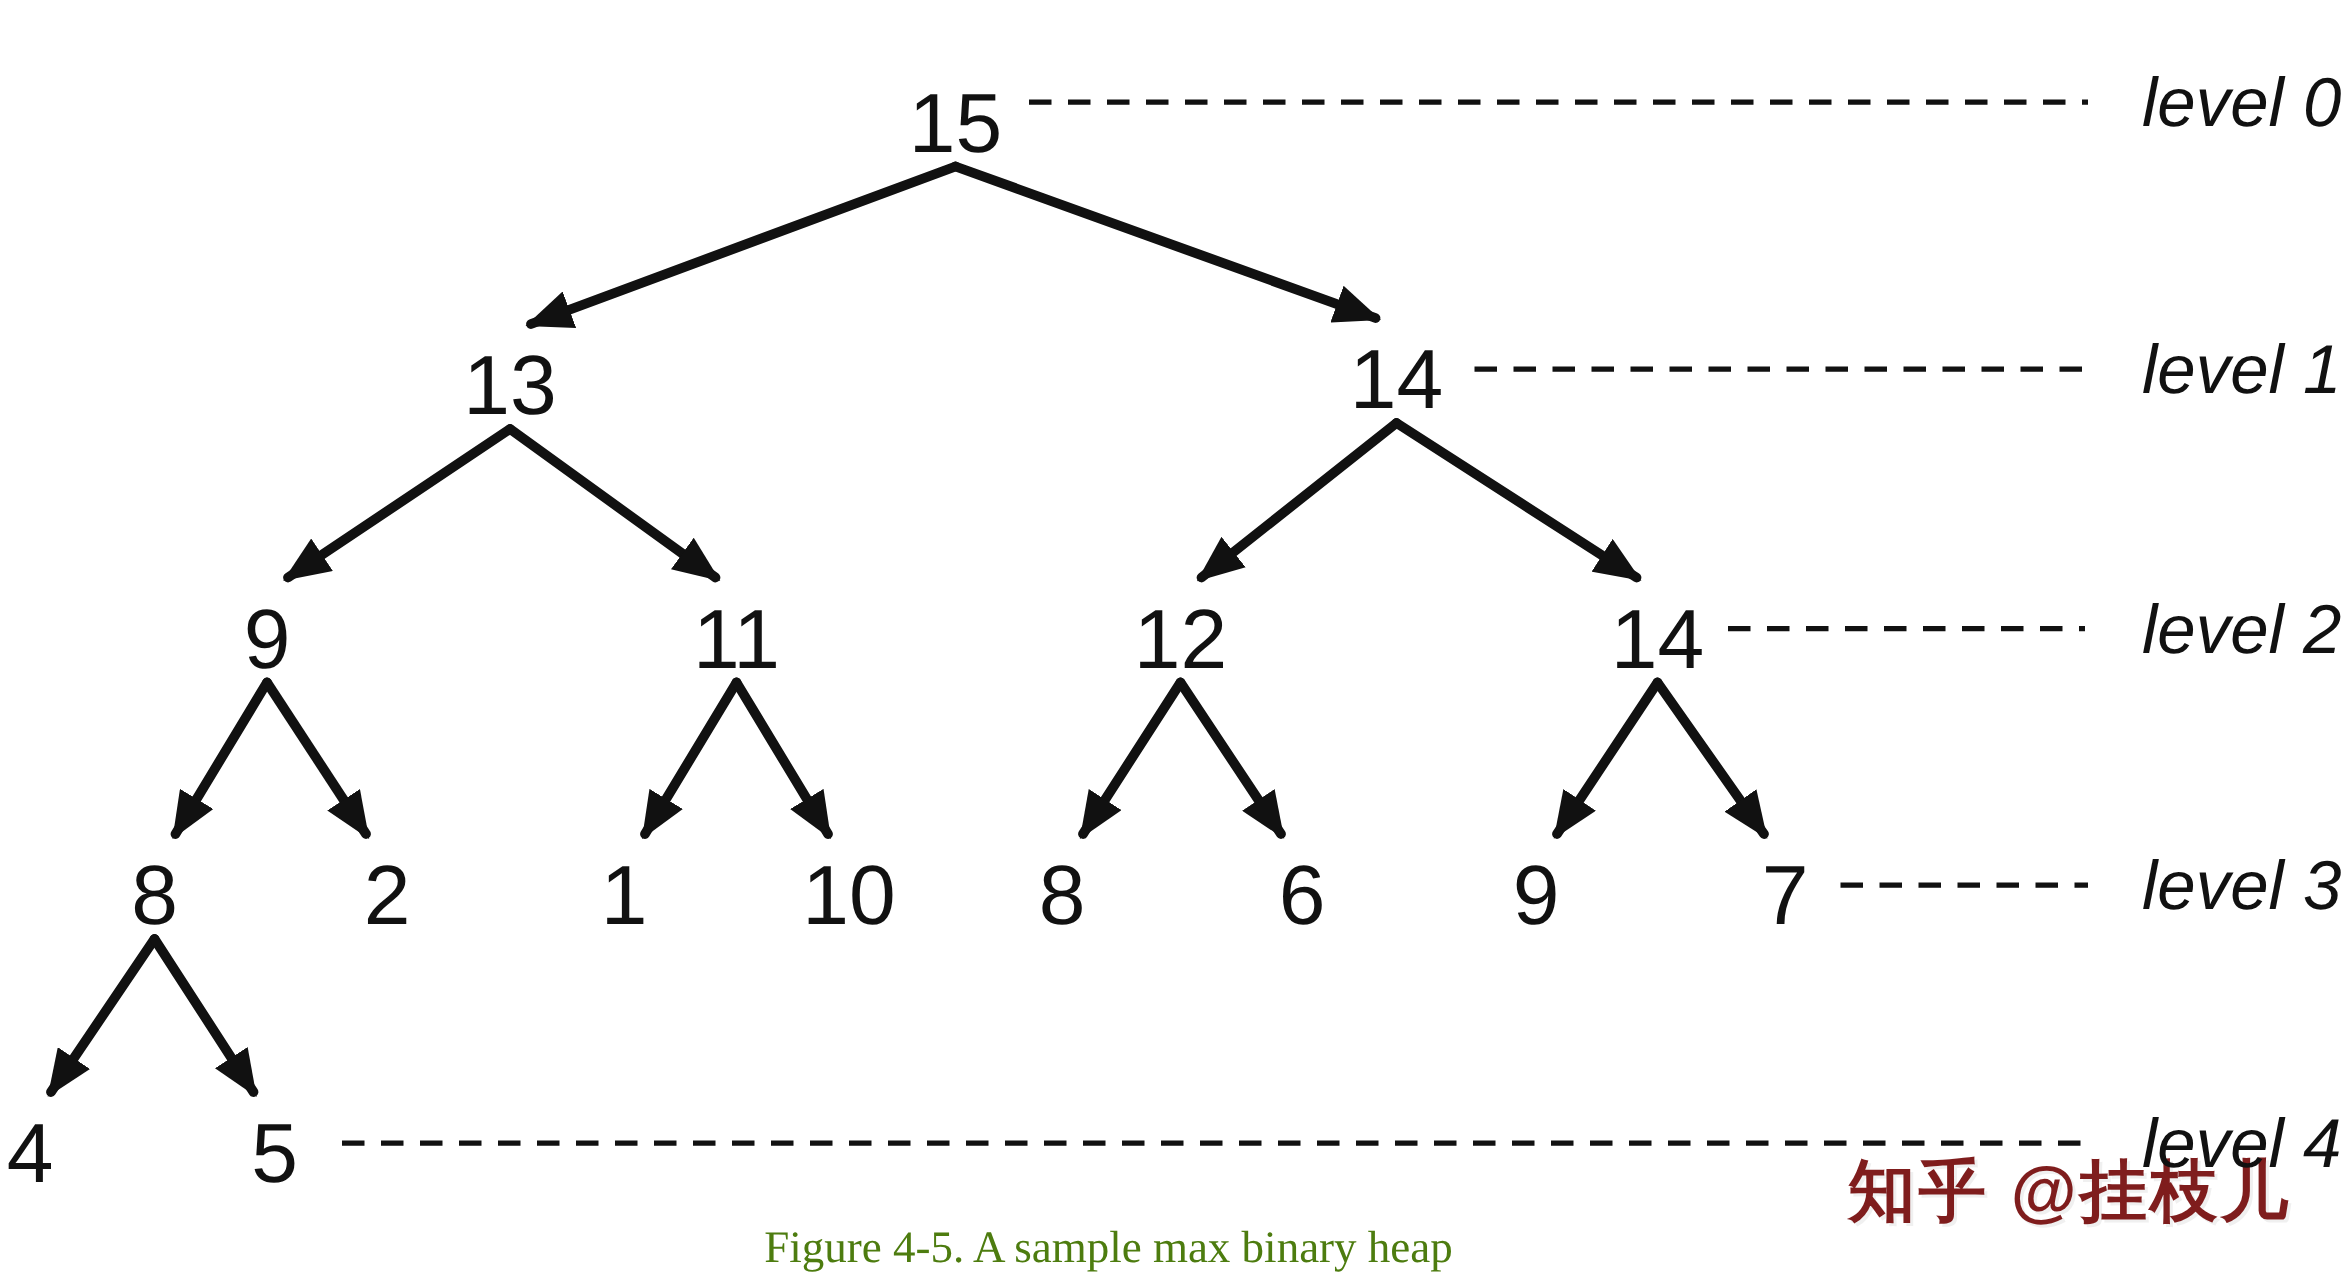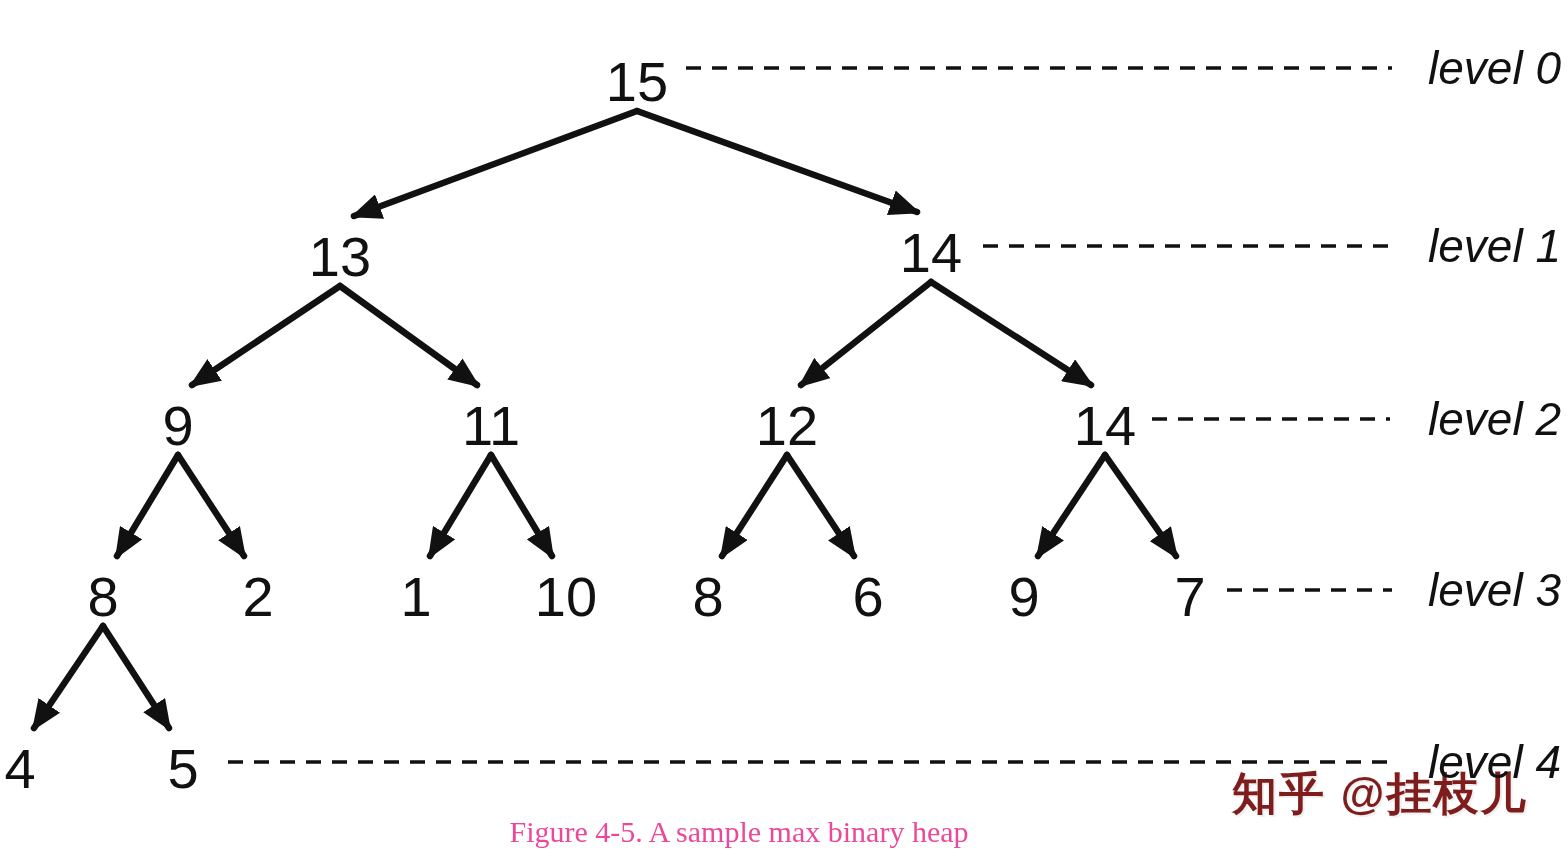--- a/index.html
+++ b/index.html
@@ -37,21 +37,21 @@
   }
   .caption {
     position: absolute;
     left: 0;
     top: 815px;
     width: 1478px;
     z-index: 3;
     text-align: center;
     font-family: "Liberation Serif", serif;
     font-size: 30px;
-    color: #ec4899;
+    color: #4d7c0f;
   }
   .node-text {
     font-family: "Liberation Sans", sans-serif;
     font-size: 56px;
     font-weight: 500;
     fill: #111111;
   }
   .level-text {
     font-family: "Liberation Sans", sans-serif;
     font-size: 46px;

